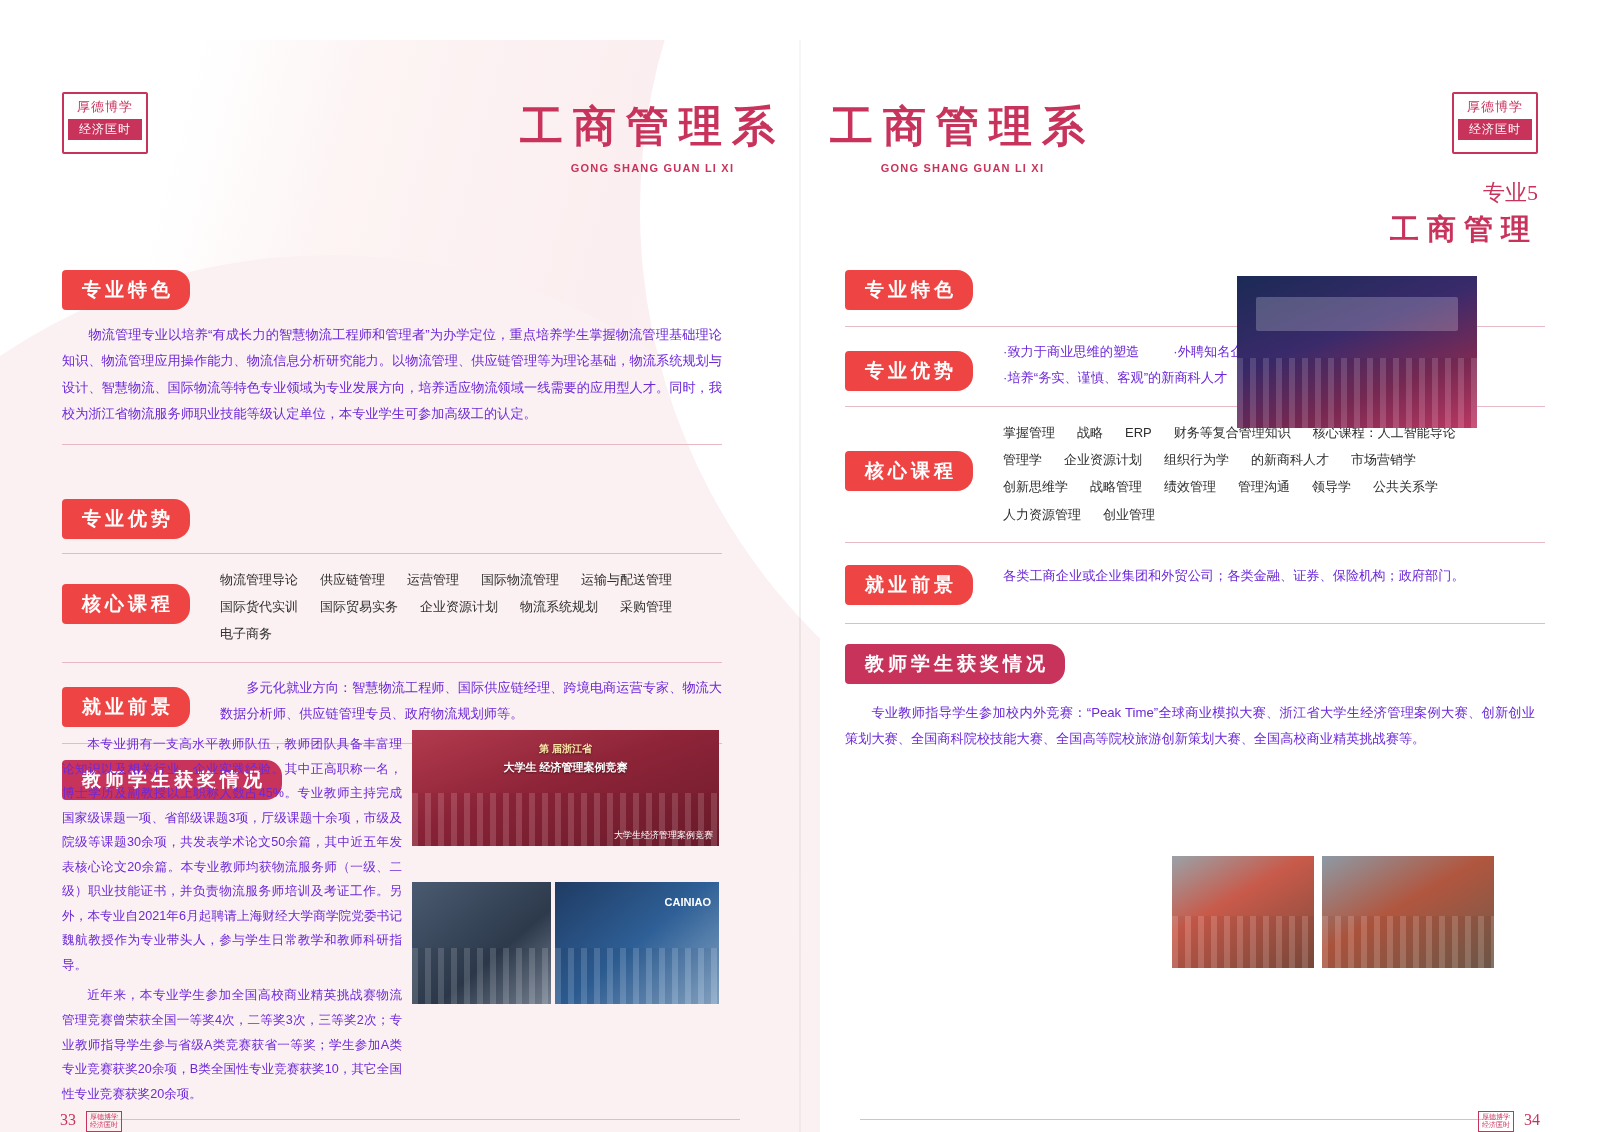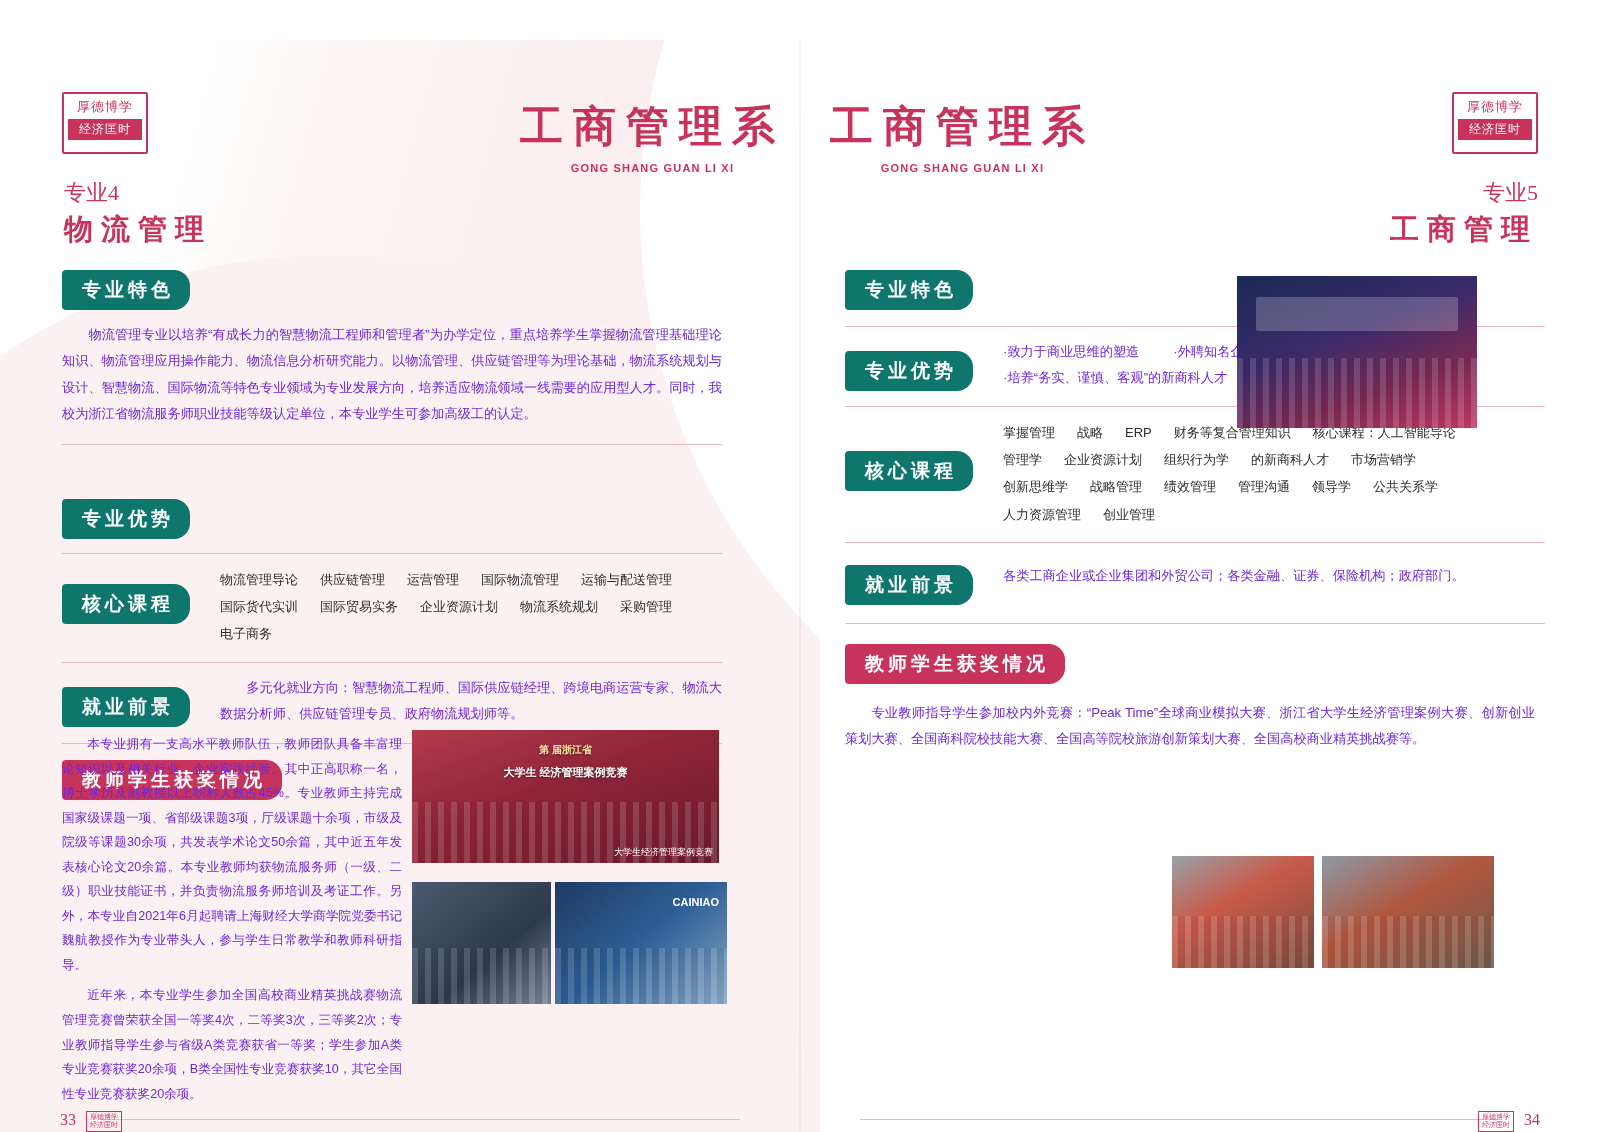--- a/index.html
+++ b/index.html
@@ -128,21 +128,21 @@
     letter-spacing: 8px;
     margin-top: 2px;
     font-weight: bold;
   }
   .major.left { left: 64px; top: 138px; }
   .major.right { right: 62px; top: 138px; text-align: right; }
   .major.right .name { letter-spacing: 8px; }
 
   
   .tag {
-    background: #0f766e;
+    background: #ef4444;
     color: #fff;
     font-family: "Liberation Serif", serif;
     font-size: 19px;
     letter-spacing: 4px;
     padding: 7px 16px 7px 20px;
     border-radius: 4px 16px 16px 4px;
     display: inline-block;
     white-space: nowrap;
     font-weight: bold;
   }
@@ -222,21 +222,21 @@
     bottom: 52px;
     height: 1px;
     background: #e7b9c5;
   }
   .footer-rule.left { left: 100px; width: 640px; }
   .footer-rule.right { right: 100px; width: 640px; }
 
   
   .p-a { background: linear-gradient(160deg,#b33a4e 0%,#8e2438 45%,#6d1b2c 100%); }
   .p-b { background: linear-gradient(140deg,#4a5a70 0%,#2d3a4c 60%,#7a8596 100%); }
-  .p-c { background: linear-gradient(140deg,#1f3b63 0%,#2e5f96 50%,#88a7c6 100%); padding-left: 8px; }
+  .p-c { background: linear-gradient(140deg,#1f3b63 0%,#2e5f96 50%,#88a7c6 100%); }
   .p-d { background: linear-gradient(150deg,#9aa2a8 0%,#c85a4a 40%,#7b4a3c 100%); }
   .p-e { background: linear-gradient(150deg,#8d9aa5 0%,#b1563f 45%,#6f5a4a 100%); }
   .p-f { background: linear-gradient(160deg,#1b2a55 0%,#3a2a6b 40%,#7a2a55 70%,#c33a66 100%); }
 
   .fake-people {
     position:absolute; left:0; right:0; bottom:0; height:46%;
     background: repeating-linear-gradient(90deg, rgba(255,255,255,0.25) 0 6px, rgba(0,0,0,0.08) 6px 13px);
     opacity: .55;
   }
   .fake-banner {
@@ -282,24 +282,20 @@
 
   <div class="dept left">
     <div class="cn">工商管理系</div>
     <div class="en">GONG SHANG GUAN LI XI</div>
   </div>
   <div class="dept right">
     <div class="cn">工商管理系</div>
     <div class="en">GONG SHANG GUAN LI XI</div>
   </div>
 
-  <div class="major left">
-    <div class="num">专业4</div>
-    <div class="name">物流管理</div>
-  </div>
   <div class="major right">
     <div class="num">专业5</div>
     <div class="name">工商管理</div>
   </div>
 
   <div class="col-left">
 
     <div class="block">
       <div class="tag">专业特色</div>
       <div class="para indent" style="margin-top:12px;">物流管理专业以培养“有成长力的智慧物流工程师和管理者”为办学定位，重点培养学生掌握物流管理基础理论知识、物流管理应用操作能力、物流信息分析研究能力。以物流管理、供应链管理等为理论基础，物流系统规划与设计、智慧物流、国际物流等特色专业领域为专业发展方向，培养适应物流领域一线需要的应用型人才。同时，我校为浙江省物流服务师职业技能等级认定单位，本专业学生可参加高级工的认定。</div>
@@ -341,21 +337,21 @@
     <div class="block" style="margin-top:16px;">
       <div class="tag dark">教师学生获奖情况</div>
     </div>
   </div>
 
   <div style="position:absolute;left:62px;top:692px;width:340px;">
     <div class="para indent" style="line-height:1.95;font-size:12.6px;">本专业拥有一支高水平教师队伍，教师团队具备丰富理论知识以及相关行业、企业实践经验。其中正高职称一名，博士学历及副教授以上职称人数占45%。专业教师主持完成国家级课题一项、省部级课题3项，厅级课题十余项，市级及院级等课题30余项，共发表学术论文50余篇，其中近五年发表核心论文20余篇。本专业教师均获物流服务师（一级、二级）职业技能证书，并负责物流服务师培训及考证工作。另外，本专业自2021年6月起聘请上海财经大学商学院党委书记魏航教授作为专业带头人，参与学生日常教学和教师科研指导。</div>
     <div class="para indent" style="line-height:1.95;font-size:12.6px;margin-top:6px;">近年来，本专业学生参加全国高校商业精英挑战赛物流管理竞赛曾荣获全国一等奖4次，二等奖3次，三等奖2次；专业教师指导学生参与省级A类竞赛获省一等奖；学生参加A类专业竞赛获奖20余项，B类全国性专业竞赛获奖10，其它全国性专业竞赛获奖20余项。</div>
   </div>
 
-  <div class="photo p-a" style="position:absolute;left:412px;top:690px;width:307px;height:133px;">
+  <div class="photo p-a" style="position:absolute;left:412px;top:690px;width:307px;height:116px;">
     <div class="fake-people"></div>
     <div class="banner-text">第     届浙江省</div>
     <div class="banner-text2">大学生 经济管理案例竞赛</div>
     <div class="ph-caption">大学生经济管理案例竞赛</div>
   </div>
   <div class="photo p-b" style="position:absolute;left:412px;top:842px;width:139px;height:122px;">
     <div class="fake-people"></div>
   </div>
   <div class="photo p-c" style="position:absolute;left:555px;top:842px;width:164px;height:122px;">
     <div class="fake-people"></div>

